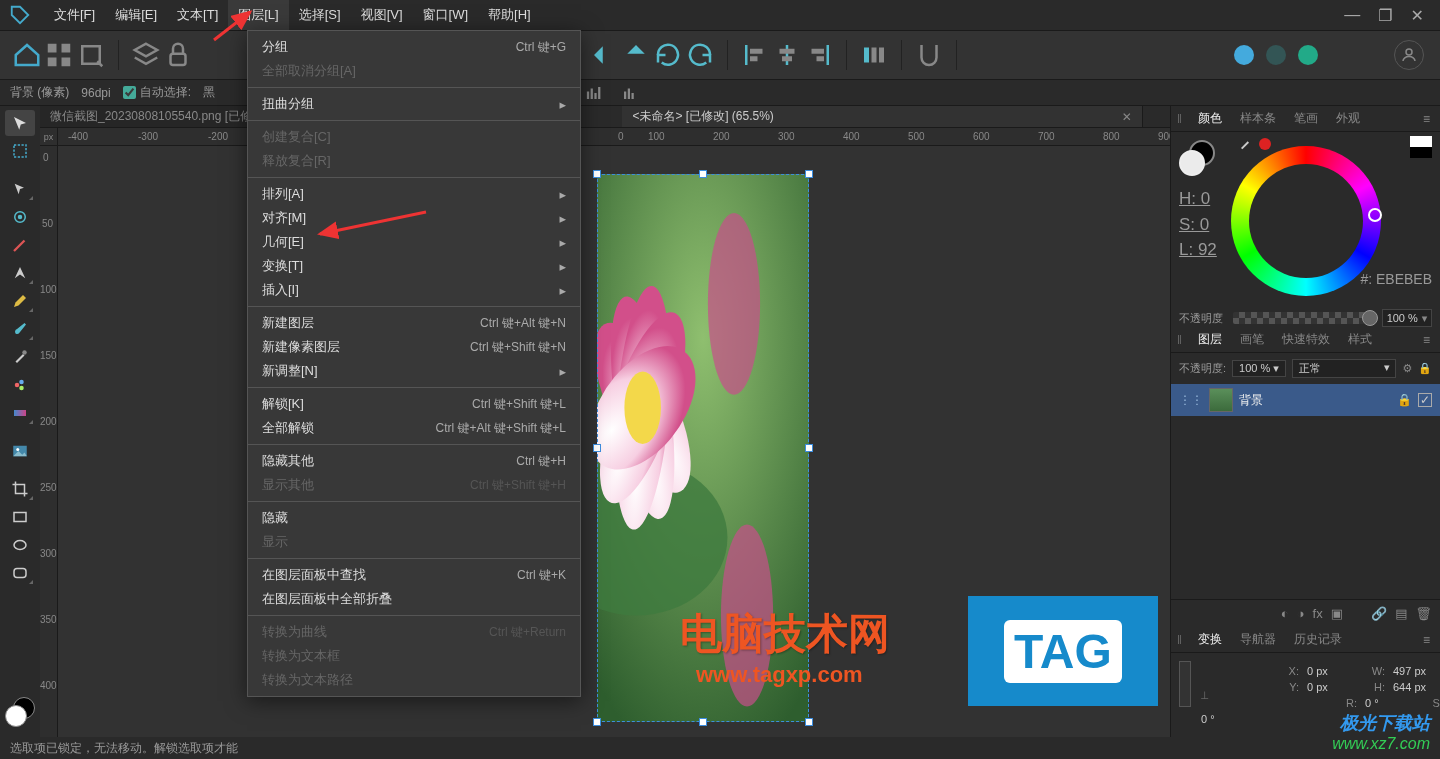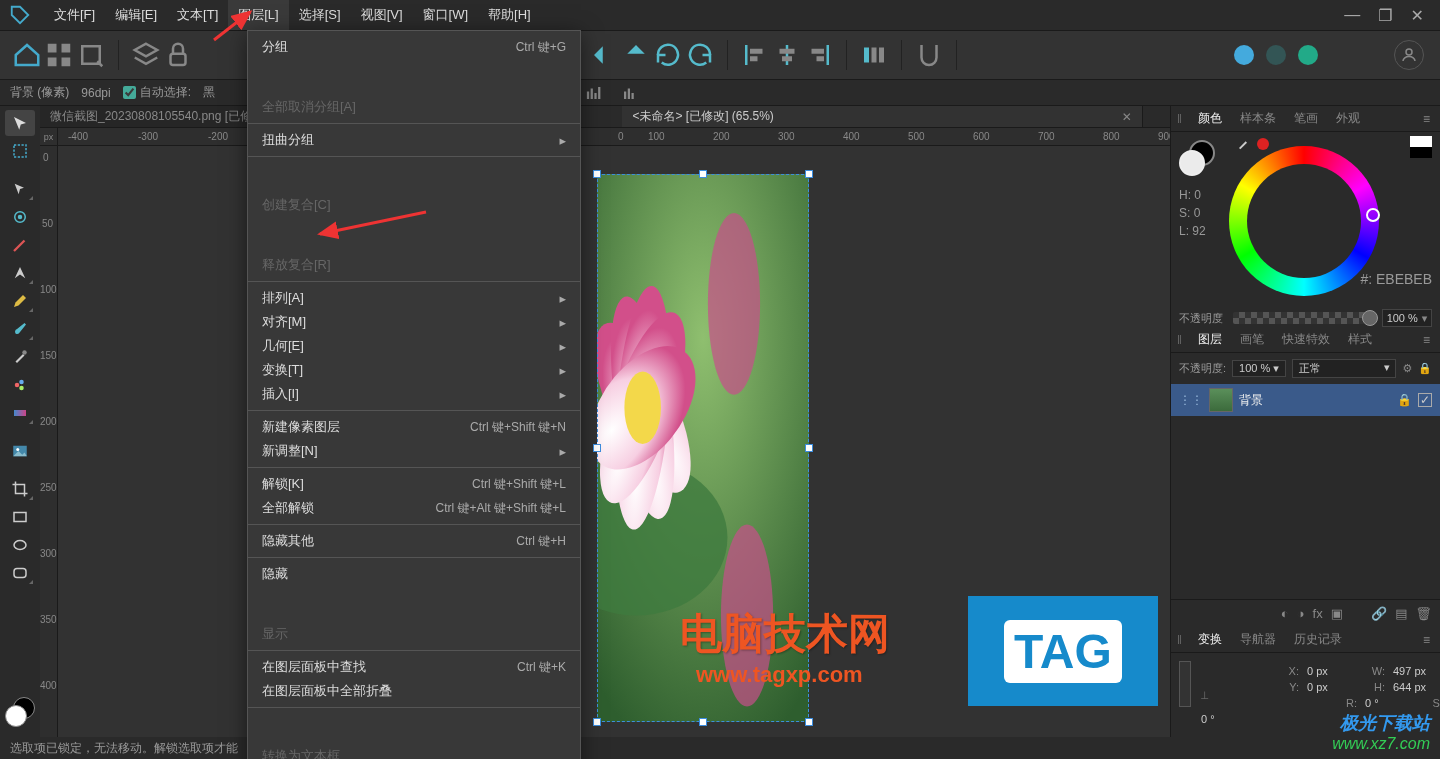--- a/index.html
+++ b/index.html
@@ -55,21 +55,21 @@
 
 
 .rightpanel { width:270px; background:#2a2a2a; display:flex; flex-direction:column; border-left:1px solid #1a1a1a;}
 .panel-tabs { height:26px; display:flex; align-items:center; padding:0 6px; border-bottom:1px solid #1a1a1a; gap:2px;}
 .panel-tabs .collapse { color:#666; margin-right:6px; cursor:pointer;}
 .panel-tab { padding:4px 8px; font-size:12px; color:#888; cursor:pointer; }
 .panel-tab.active { color:#eee; }
 .panel-tabs .menu { margin-left:auto; color:#888; cursor:pointer; padding:0 4px;}
 .panel-body { padding:8px; }
 .color-panel { display:flex; gap:8px; align-items:flex-start; position:relative; height:195px;}
-.hsl-text { font-size:12px; color:#999; line-height:1.5;}
+.hsl-text { font-size:17px; color:#999; line-height:1.5;text-decoration:underline;}
 .hex-label { position:absolute; right:8px; bottom:40px; font-size:14px; color:#999;}
 .swatch-block { position:absolute; right:8px; top:4px; width:22px; height:22px; }
 .swatch-block .top{width:100%;height:50%;background:#fff;}
 .swatch-block .bot{width:100%;height:50%;background:#000;}
 .opacity-row { position:absolute; left:8px; right:8px; bottom:0; display:flex; align-items:center; gap:6px;}
 .opacity-row .lbl{ font-size:11px; color:#999; width:48px;}
 .slider-track { flex:1; height:12px; background:repeating-conic-gradient(#555 0 25%,#333 0 50%) 0/12px 12px; border-radius:2px; position:relative;}
 .slider-thumb{ position:absolute; right:-2px; top:-2px; width:16px;height:16px; background:#666; border:1px solid #999; border-radius:50%;}
 .opacity-val { width:50px; height:18px; background:#222; border:1px solid #444; font-size:11px; color:#ccc; display:flex;align-items:center;justify-content:center;}
 
@@ -89,21 +89,21 @@
 .transform-grid { display:grid; grid-template-columns: 70px 20px 50px 20px 50px; gap:4px 8px; align-items:center; padding:4px 0;}
 .transform-grid .lab{ text-align:right; color:#888;}
 .transform-grid .v{ color:#ccc;}
 .anchor-box{ width:46px;height:46px; background:#333; border:1px solid #555; display:grid; grid-template-columns:repeat(3,1fr); grid-template-rows:repeat(3,1fr); gap:2px; padding:3px;}
 .anchor-box div{ background:#555;}
 .anchor-box div.c{ background:#888;}
 
 
 .dropdown { position:absolute; left:247px; top:30px; width:334px; background:#383838; border:1px solid #555; box-shadow:0 4px 20px rgba(0,0,0,.5); z-index:1000; padding:4px 0;}
 .dropdown-item { display:flex; align-items:center; padding:3px 14px; font-size:13px; color:#ddd; cursor:pointer; position:relative;}
-.dropdown-item.disabled { color:#666; cursor:default;margin-top:36px;}
+.dropdown-item.disabled { color:#666; cursor:default;}
 .dropdown-item .sc { margin-left:auto; color:#aaa; font-size:12px;}
 .dropdown-item.disabled .sc{ color:#555;}
 .dropdown-item .sub { margin-left:auto; color:#aaa;}
 .dropdown-sep { height:1px; background:#555; margin:4px 0;}
 
 
 .arrow-svg { position:absolute; z-index:2000; pointer-events:none;}
 
 
 .wm1 { position:absolute; left:680px; top:606px; font-size:42px; font-weight:bold; color:#e52; font-family:"SimHei",sans-serif; z-index:500; text-shadow:1px 1px 2px rgba(0,0,0,.3);}
@@ -678,20 +678,24 @@
     <div class="dropdown-item">
       <span>变换[T]</span>
       <span class="sub">▸</span>
     </div>
     <div class="dropdown-item">
       <span>插入[I]</span>
       <span class="sub">▸</span>
     </div>
     <div class="dropdown-sep"></div>
     <div class="dropdown-item">
+      <span>新建图层</span>
+      <span class="sc">Ctrl 键+Alt 键+N</span>
+    </div>
+    <div class="dropdown-item">
       <span>新建像素图层</span>
       <span class="sc">Ctrl 键+Shift 键+N</span>
     </div>
     <div class="dropdown-item">
       <span>新调整[N]</span>
       <span class="sub">▸</span>
     </div>
     <div class="dropdown-sep"></div>
     <div class="dropdown-item">
       <span>解锁[K]</span>
@@ -699,36 +703,44 @@
     </div>
     <div class="dropdown-item">
       <span>全部解锁</span>
       <span class="sc">Ctrl 键+Alt 键+Shift 键+L</span>
     </div>
     <div class="dropdown-sep"></div>
     <div class="dropdown-item">
       <span>隐藏其他</span>
       <span class="sc">Ctrl 键+H</span>
     </div>
+    <div class="dropdown-item disabled">
+      <span>显示其他</span>
+      <span class="sc">Ctrl 键+Shift 键+H</span>
+    </div>
     <div class="dropdown-sep"></div>
     <div class="dropdown-item">
       <span>隐藏</span>
     </div>
     <div class="dropdown-item disabled">
       <span>显示</span>
     </div>
     <div class="dropdown-sep"></div>
     <div class="dropdown-item">
       <span>在图层面板中查找</span>
       <span class="sc">Ctrl 键+K</span>
     </div>
     <div class="dropdown-item">
       <span>在图层面板中全部折叠</span>
     </div>
     <div class="dropdown-sep"></div>
+    <div class="dropdown-item disabled">
+      <span>转换为曲线</span>
+      <span class="sc">Ctrl 键+Return</span>
+    </div>
     <div class="dropdown-item disabled">
       <span>转换为文本框</span>
     </div>
     <div class="dropdown-item disabled">
       <span>转换为文本路径</span>
     </div>
   </div>
 
 <svg class="arrow-svg" style="left:208px; top:6px;" width="60" height="40">
     <defs>

